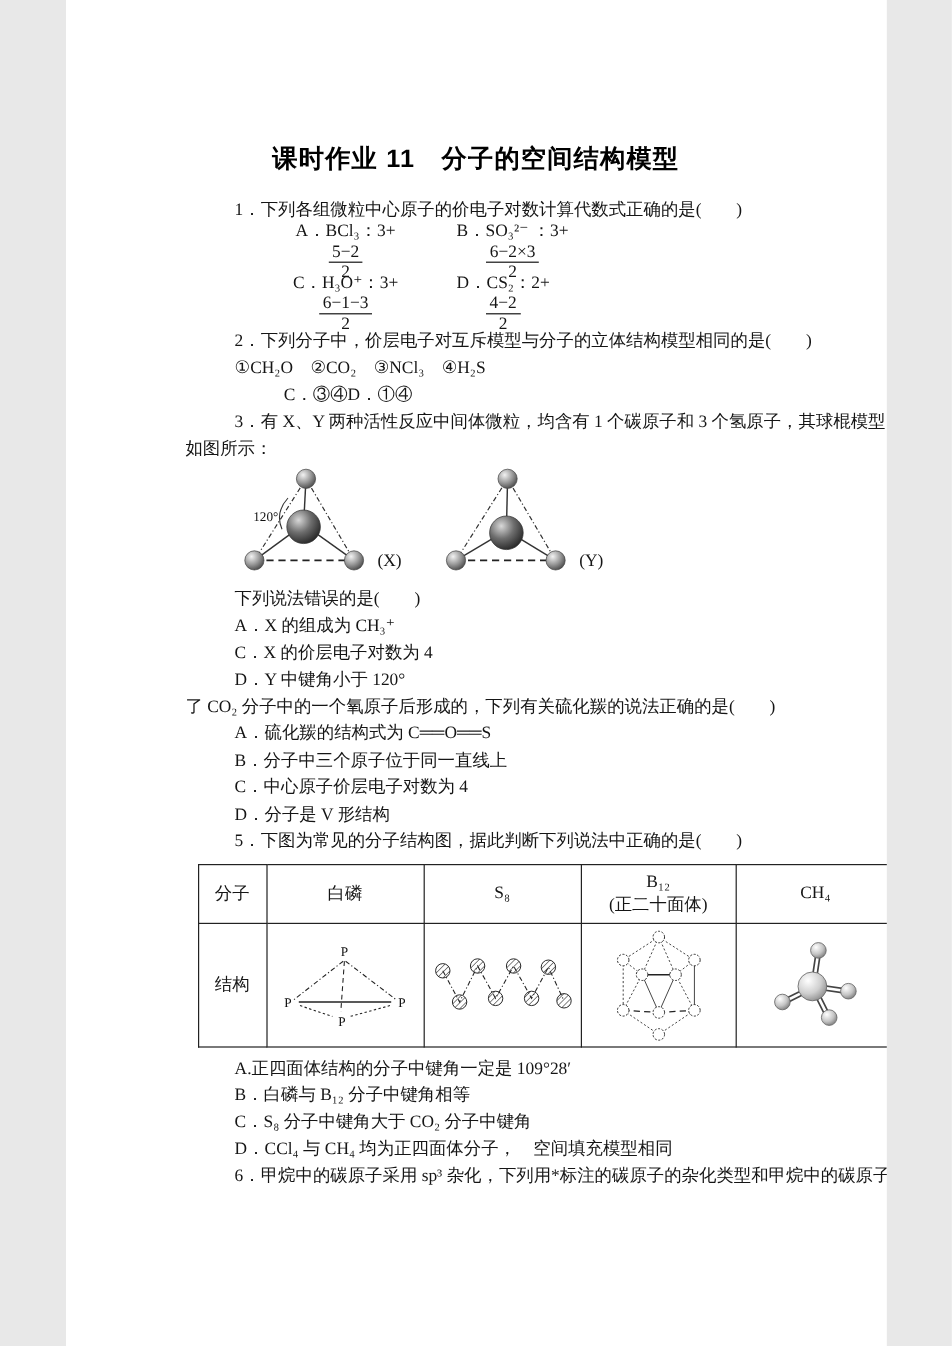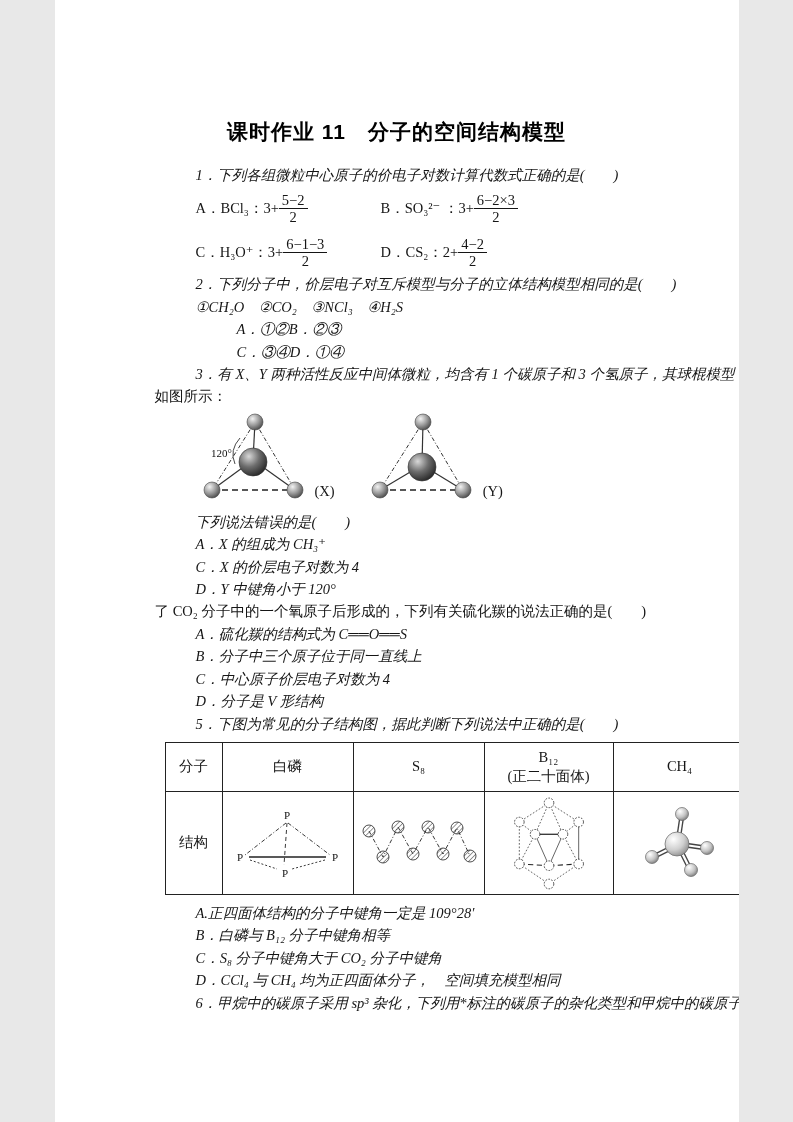--- a/index.html
+++ b/index.html
@@ -9,24 +9,24 @@
     font-family:"Liberation Serif","DejaVu Serif",serif;
     font-size:14.5px; color:#151515;
   }
   .title {
     margin:0; padding:118px 0 0 0; text-align:center;
     font-family:"Liberation Sans","DejaVu Sans",sans-serif;
     font-size:21px; font-weight:bold; color:#000; letter-spacing:1px;
   }
   .content { position:absolute; left:100px; top:164px; width:600px; }
   .line { margin:0; line-height:22.4px; white-space:pre-wrap; }
-  .indent { text-indent:41px;font-style:italic; }
+  .indent { text-indent:41px; }
   
   .frow { display:flex; align-items:center; height:45px; padding-left:41px; }
-  .fopt { display:inline-flex; align-items:center; }
+  .fopt { display:inline-flex; align-items:center;flex-direction:column; }
   .fopt.first { width:185px; }
   .frac { display:inline-block; text-align:center; line-height:1.12; vertical-align:middle; }
   .frac .num { display:block; padding:0 3px 0; }
   .frac .den { display:block; border-top:1.3px solid #151515; }
   .pairA { display:inline-block; min-width:84px; }
   
   .figs { display:flex; align-items:flex-end; margin:2px 0 0 40px; }
   .fig { display:flex; align-items:flex-end;text-align:right; }
   .figlabel { margin:0 28px 2px 2px; }
   
@@ -75,21 +75,20 @@
           <span>D．CS₂：2+</span>
           <span class="frac">
             <span class="num">4−2</span>
             <span class="den">2</span>
           </span>
         </span>
     </div>
 
     <p class="line indent">2．下列分子中，价层电子对互斥模型与分子的立体结构模型相同的是(　　)</p>
     <p class="line indent">①CH₂O　②CO₂　③NCl₃　④H₂S</p>
-    <p class="line indent"><span class="pairA">A．①②</span><span>B．②③</span></p>
     <p class="line indent"><span class="pairA">C．③④</span><span>D．①④</span></p>
 
     <p class="line indent">3．有 X、Y 两种活性反应中间体微粒，均含有 1 个碳原子和 3 个氢原子，其球棍模型</p>
     <p class="line">如图所示：</p>
 
     <div class="figs">
       <div class="fig">
         <svg width="118" height="92" viewBox="0 0 118 92">
           <defs>
             <radialGradient id="gsX" cx="35%" cy="30%" r="75%">

